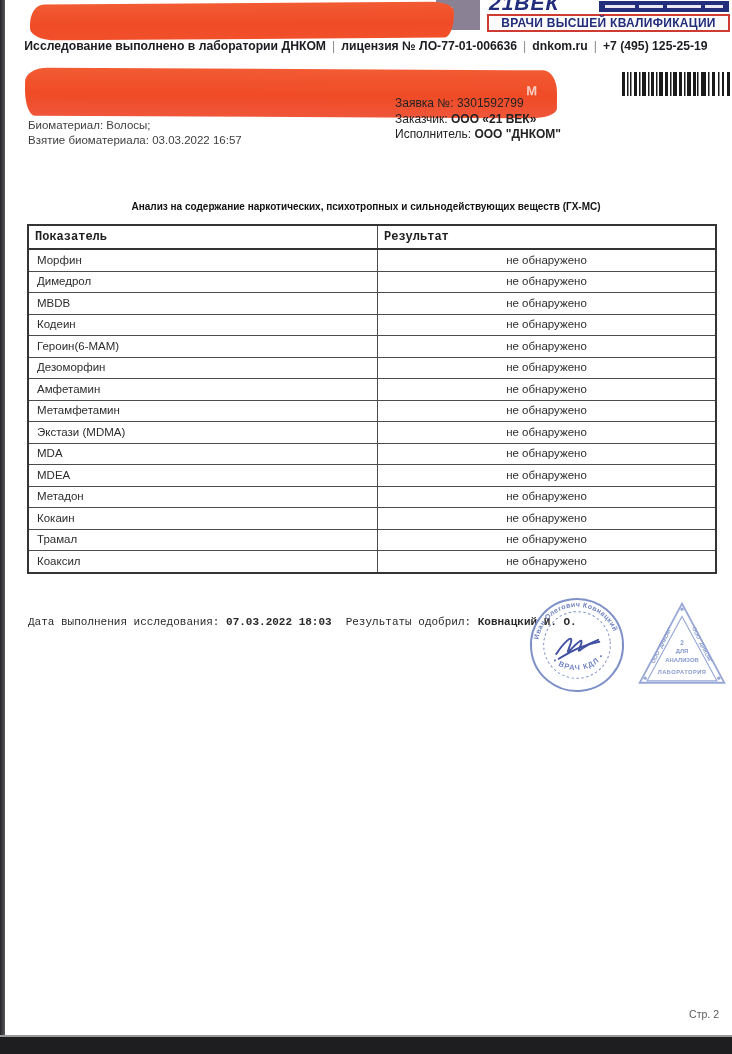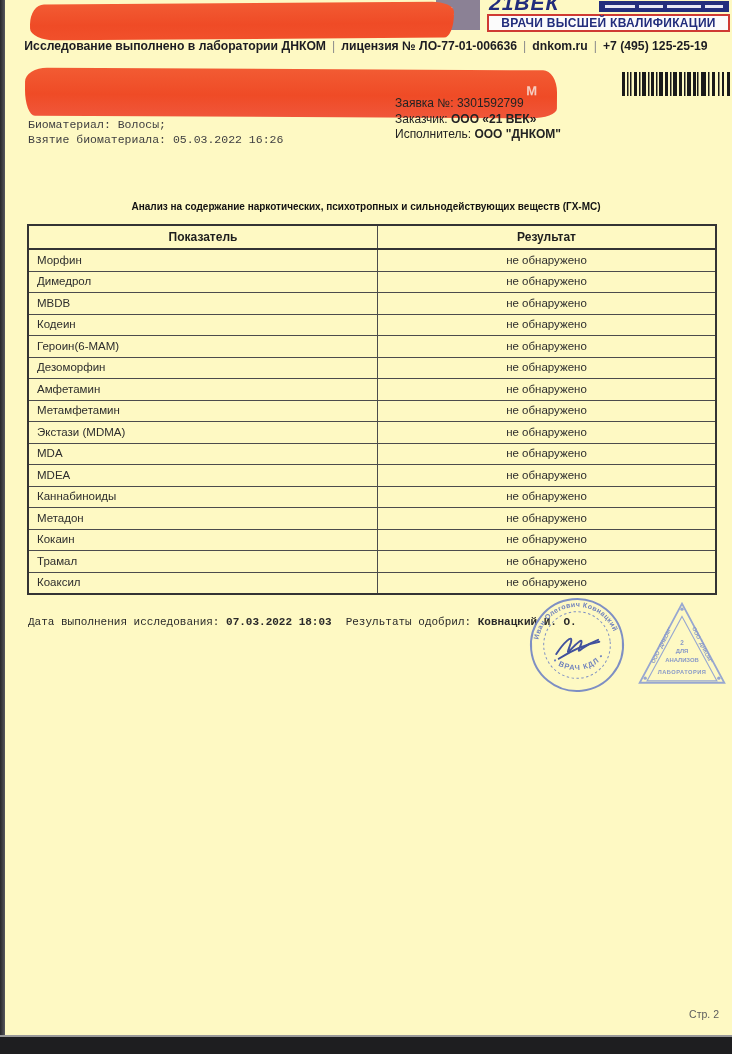--- a/index.html
+++ b/index.html
@@ -1,19 +1,19 @@
 <!DOCTYPE html>
 <html><head>
 <meta charset="utf-8">
 <style>
   * { margin:0; padding:0; box-sizing:border-box; }
   body { background:#e8e8e8; font-family:"Liberation Sans", sans-serif; }
   .page {
     position:relative; width:732px; height:1054px; margin:0 auto;
-    background:#fef9c3; overflow:hidden;
+    background:#ffffff; overflow:hidden;
   }
   .edge-left { position:absolute; left:0; top:0; width:5px; height:1036px;
     background:linear-gradient(90deg,#26262a,#57575c); }
   .bottom-bar { position:absolute; left:0; top:1035px; width:732px; height:19px;
     background:#1e1e20; border-top:2px solid #9a9a9a; }
 
   
   .redact { position:absolute; background:#f1502b; }
   .blob1 { left:30px; top:3px; width:424px; height:36px;
     border-radius:14px 22px 10px 26px / 20px 10px 24px 12px;
@@ -46,31 +46,31 @@
     border-radius:22px 14px 26px 10px / 14px 22px 10px 26px;
     transform:rotate(.3deg);
     background:linear-gradient(180deg,#f25b33 0%, #ef4b26 55%, #f0563a 100%); }
   .blob2 .m-letter { position:absolute; right:20px; top:13px; color:#f6cdc0;
     font-size:13px; font-weight:bold; }
   .order { position:absolute; left:395px; top:72px; font-size:12px;
     color:#232323; line-height:15.5px;margin-top:24px; }
   .order b { font-weight:bold; }
   .barcode { position:absolute; left:622px; top:72px; }
   .bio { position:absolute; left:28px; top:118px; font-size:11.5px;
-    color:#3e3e40; line-height:14.5px;font-family:Liberation Mono, monospace; }
+    color:#3e3e40; line-height:14.5px; }
 
   
   .title { position:absolute; left:0; top:201px; width:732px; text-align:center;
     font-size:10px; font-weight:bold; color:#121212; }
   table.results { position:absolute; left:27px; top:224px; width:690px;
     border-collapse:collapse; }
   table.results th, table.results td { border:1px solid #4c4c4c; }
   table.results { border:2px solid #343434; }
   table.results th { font-size:12px; font-weight:bold; color:#1e1e1e;
-    text-align:center; padding:4px 6px; border-bottom:2px solid #343434; }
+    text-align:left; padding:4px 6px; border-bottom:2px solid #343434;font-family:Liberation Mono, monospace; }
   table.results td { font-size:11.5px; color:#2d2d2d; padding:3.5px 8px;
     line-height:13.5px; }
   td.cell-name { width:50.8%; text-align:left; }
   td.cell-result { text-align:center; }
 
   
   .completion { position:absolute; left:28px; top:616px; font-size:11px;
     color:#2a2a2a;font-family:Liberation Mono, monospace; }
   .completion b { font-weight:bold; }
   .completion .gap { display:inline-block; width:14px; }
@@ -146,21 +146,21 @@
         <rect x="86" width="1.5" height="24"></rect>
         <rect x="90" width="3" height="24"></rect>
         <rect x="96" width="1.5" height="24"></rect>
         <rect x="100" width="2" height="24"></rect>
         <rect x="105" width="3" height="24"></rect>
     </g>
   </svg>
 
   <div class="bio">
     <div>Биоматериал: Волосы;</div>
-    <div>Взятие биоматериала: 05.03.2022 16:26</div>
+    <div>Взятие биоматериала: 03.03.2022 16:57</div>
   </div>
 
   <div class="title">Анализ на содержание наркотических, психотропных и сильнодействующих веществ (ГХ-МС)</div>
 
   <table class="results">
     <thead>
       <tr>
         <th>Показатель</th>
         <th>Результат</th>
       </tr>
@@ -201,24 +201,20 @@
         <tr>
           <td class="cell-name">Экстази (MDMA)</td>
           <td class="cell-result">не обнаружено</td>
         </tr>
         <tr>
           <td class="cell-name">MDA</td>
           <td class="cell-result">не обнаружено</td>
         </tr>
         <tr>
           <td class="cell-name">MDEA</td>
-          <td class="cell-result">не обнаружено</td>
-        </tr>
-        <tr>
-          <td class="cell-name">Каннабиноиды</td>
           <td class="cell-result">не обнаружено</td>
         </tr>
         <tr>
           <td class="cell-name">Метадон</td>
           <td class="cell-result">не обнаружено</td>
         </tr>
         <tr>
           <td class="cell-name">Кокаин</td>
           <td class="cell-result">не обнаружено</td>
         </tr>

